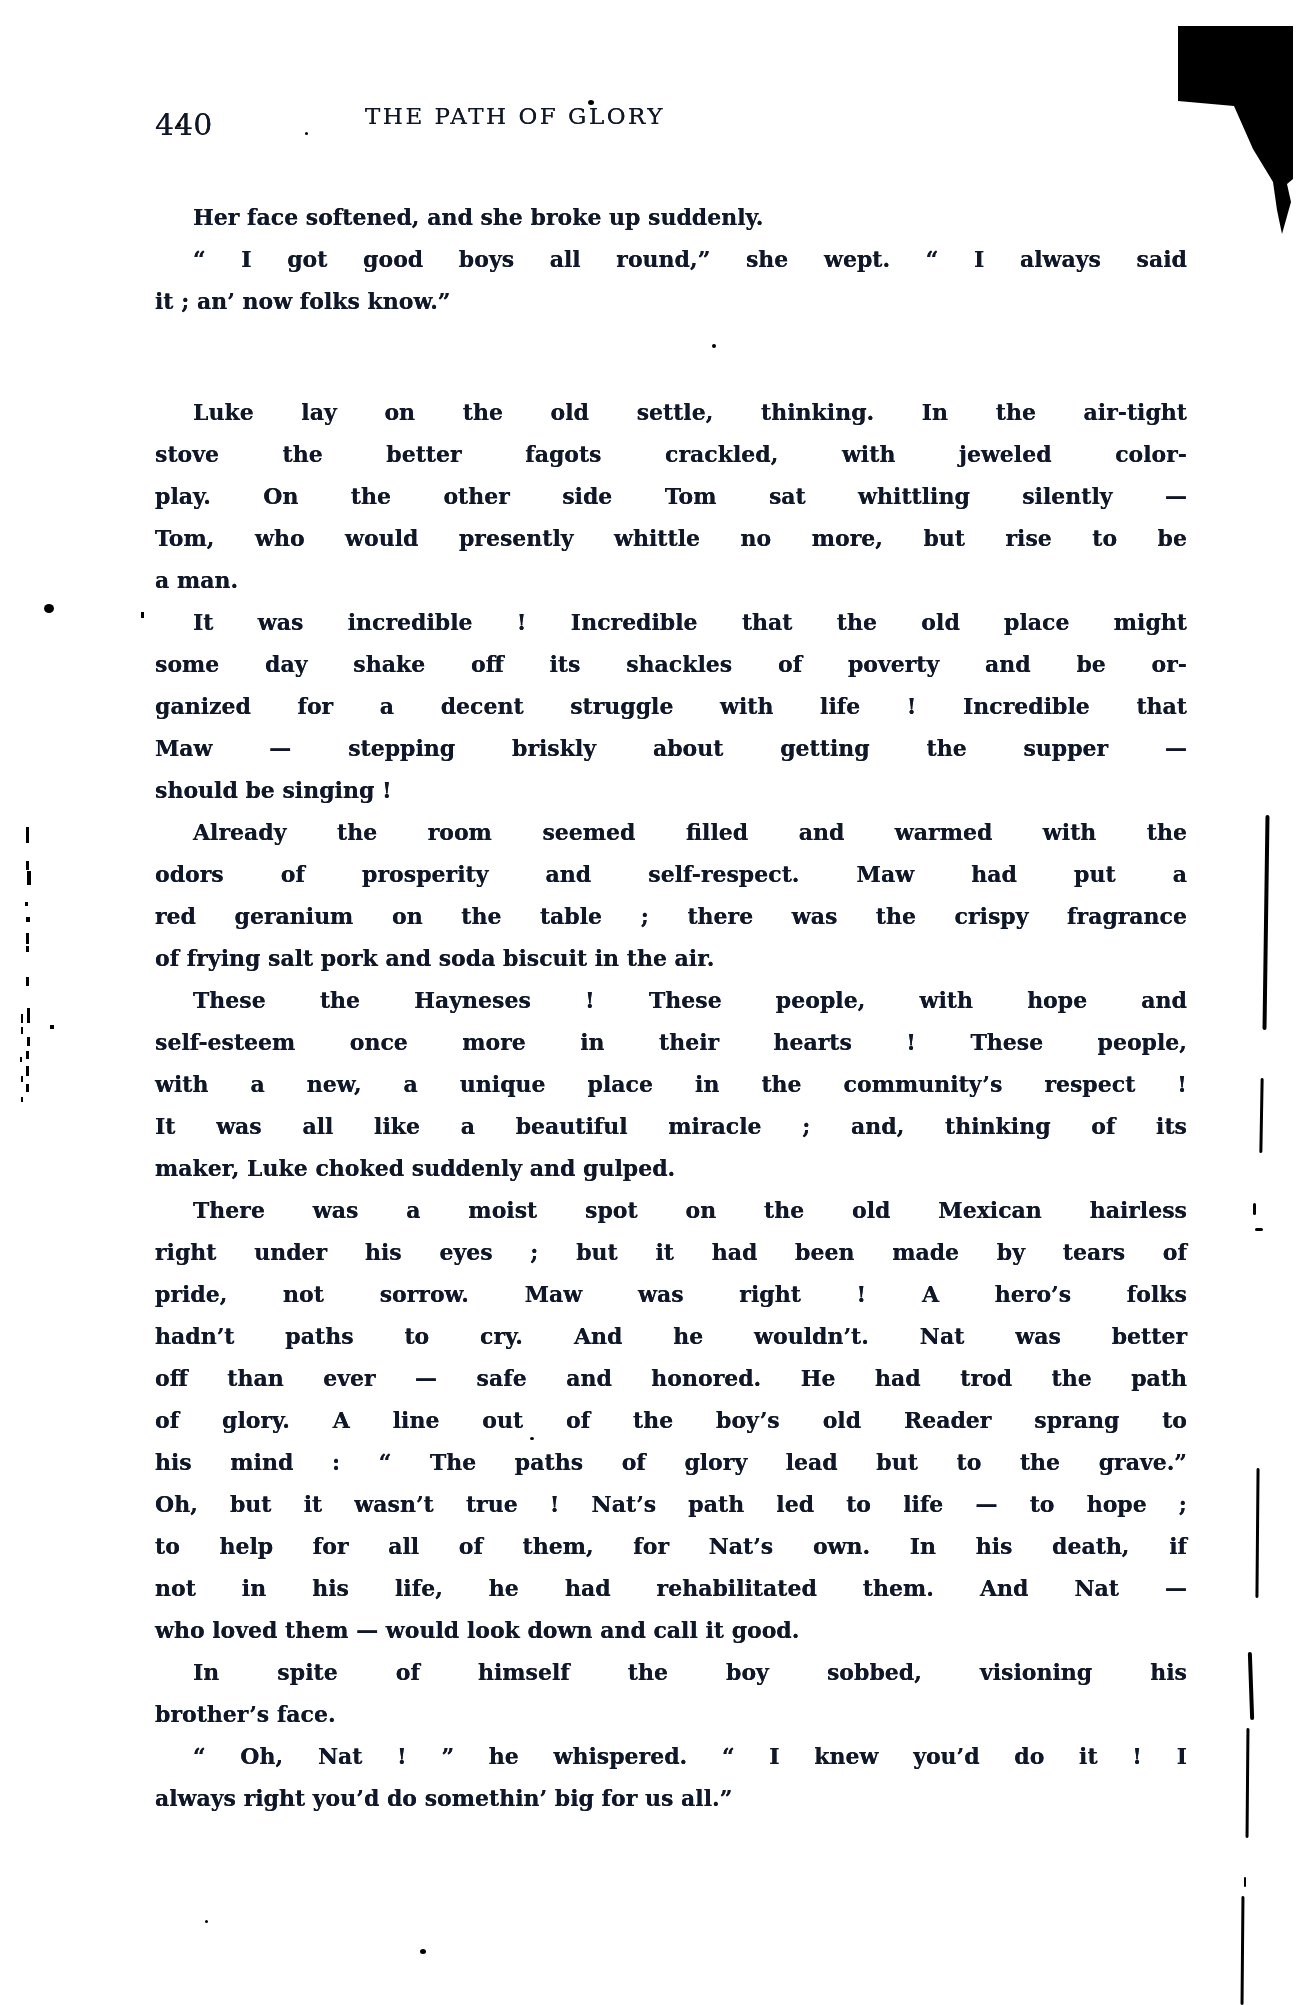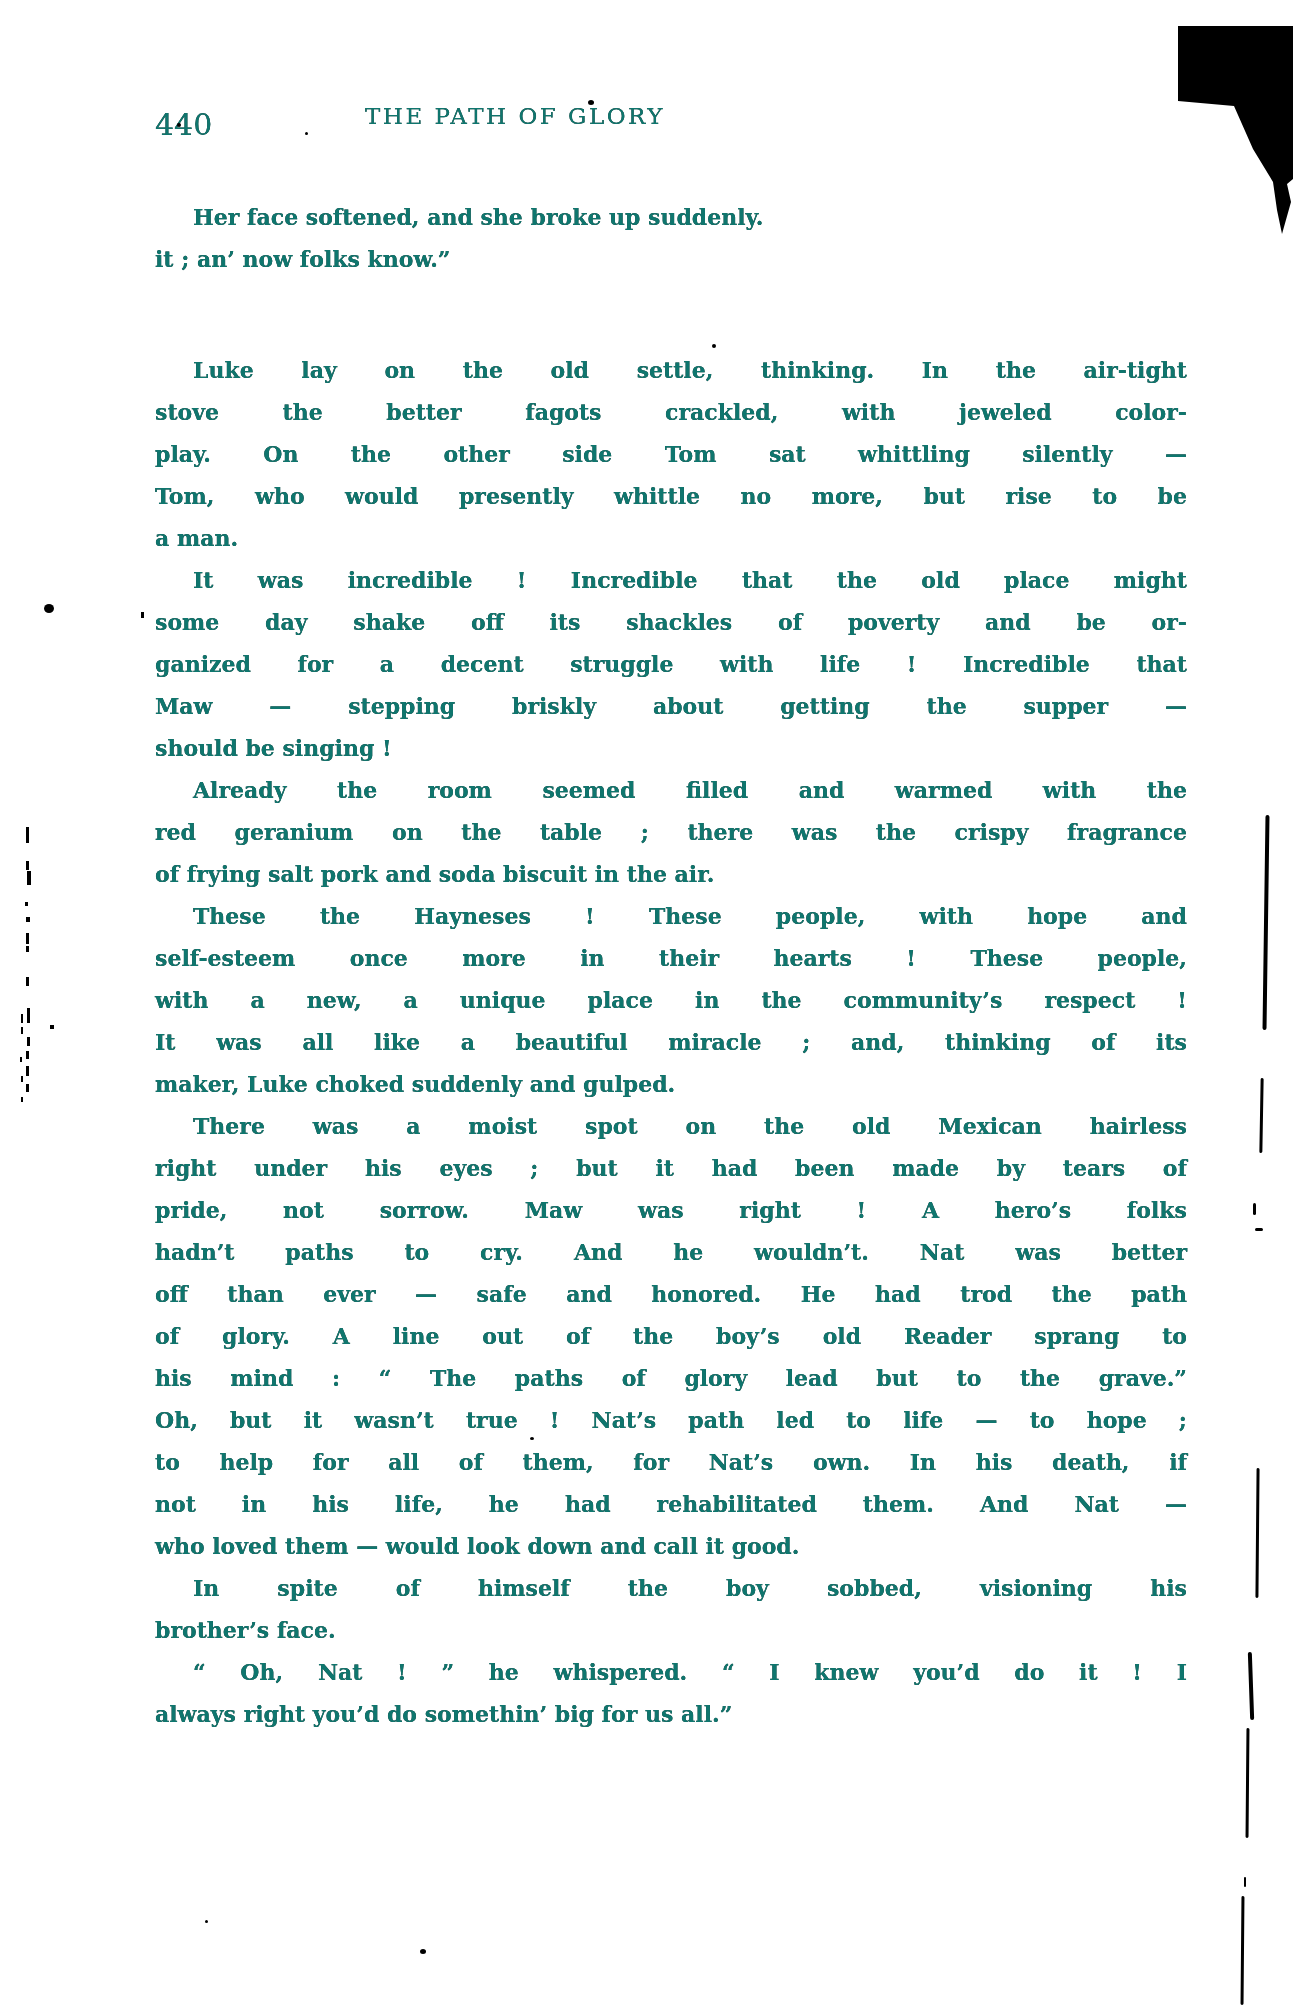--- a/index.html
+++ b/index.html
@@ -2,21 +2,21 @@
 <html><head>
 <meta charset="utf-8">
 <style>
   html,body { margin:0; padding:0; background:#e8e8e8; }
   .page {
     position:relative;
     width:1297px; height:2005px;
     background:#ffffff;
     overflow:hidden;
     font-family:"DejaVu Serif","Liberation Serif",serif;
-    color:#0f766e;
+    color:#0f172a;
     text-shadow:0 0 0.5px rgba(10,10,10,0.85);
   }
   .header { position:absolute; left:155px; top:103px; width:1032px; height:44px; }
   .pagenum { position:absolute; left:0; top:4px; font-size:30px; }
   .booktitle { position:absolute; left:210px; top:0; font-size:23px; letter-spacing:2.5px; white-space:nowrap; }
   .bodytext { position:absolute; left:155px; top:196px; width:1032px; font-size:22px;font-weight:bold; }
   .para { margin:0; }
   .para.gap { margin-top:69px; }
   .line {
     line-height:42px;
@@ -39,38 +39,40 @@
   <div class="header">
     <span class="pagenum">440</span>
     <span class="booktitle">THE PATH OF GLORY</span>
   </div>
 
   <div class="bodytext">
       <div class="para">
         <div class="line first lastline">Her face softened, and she broke up suddenly.</div>
       </div>
       <div class="para">
+        <div class="line first">“ I got good boys all round,” she wept.  “ I always said</div>
         <div class="line lastline">it ; an’ now folks know.”</div>
       </div>
       <div class="para gap">
         <div class="line first">Luke lay on the old settle, thinking.  In the air-tight</div>
         <div class="line">stove the better fagots crackled, with jeweled color-</div>
         <div class="line">play.  On the other side Tom sat whittling silently —</div>
         <div class="line">Tom, who would presently whittle no more, but rise to be</div>
         <div class="line lastline">a man.</div>
       </div>
       <div class="para">
         <div class="line first">It was incredible !  Incredible that the old place might</div>
         <div class="line">some day shake off its shackles of poverty and be or-</div>
         <div class="line">ganized for a decent struggle with life !  Incredible that</div>
         <div class="line">Maw — stepping briskly about getting the supper —</div>
         <div class="line lastline">should be singing !</div>
       </div>
       <div class="para">
         <div class="line first">Already the room seemed filled and warmed with the</div>
+        <div class="line">odors of prosperity and self-respect.  Maw had put a</div>
         <div class="line">red geranium on the table ; there was the crispy fragrance</div>
         <div class="line lastline">of frying salt pork and soda biscuit in the air.</div>
       </div>
       <div class="para">
         <div class="line first">These the Hayneses !  These people, with hope and</div>
         <div class="line">self-esteem once more in their hearts !  These people,</div>
         <div class="line">with a new, a unique place in the community’s respect !</div>
         <div class="line">It was all like a beautiful miracle ; and, thinking of its</div>
         <div class="line lastline">maker, Luke choked suddenly and gulped.</div>
       </div>

